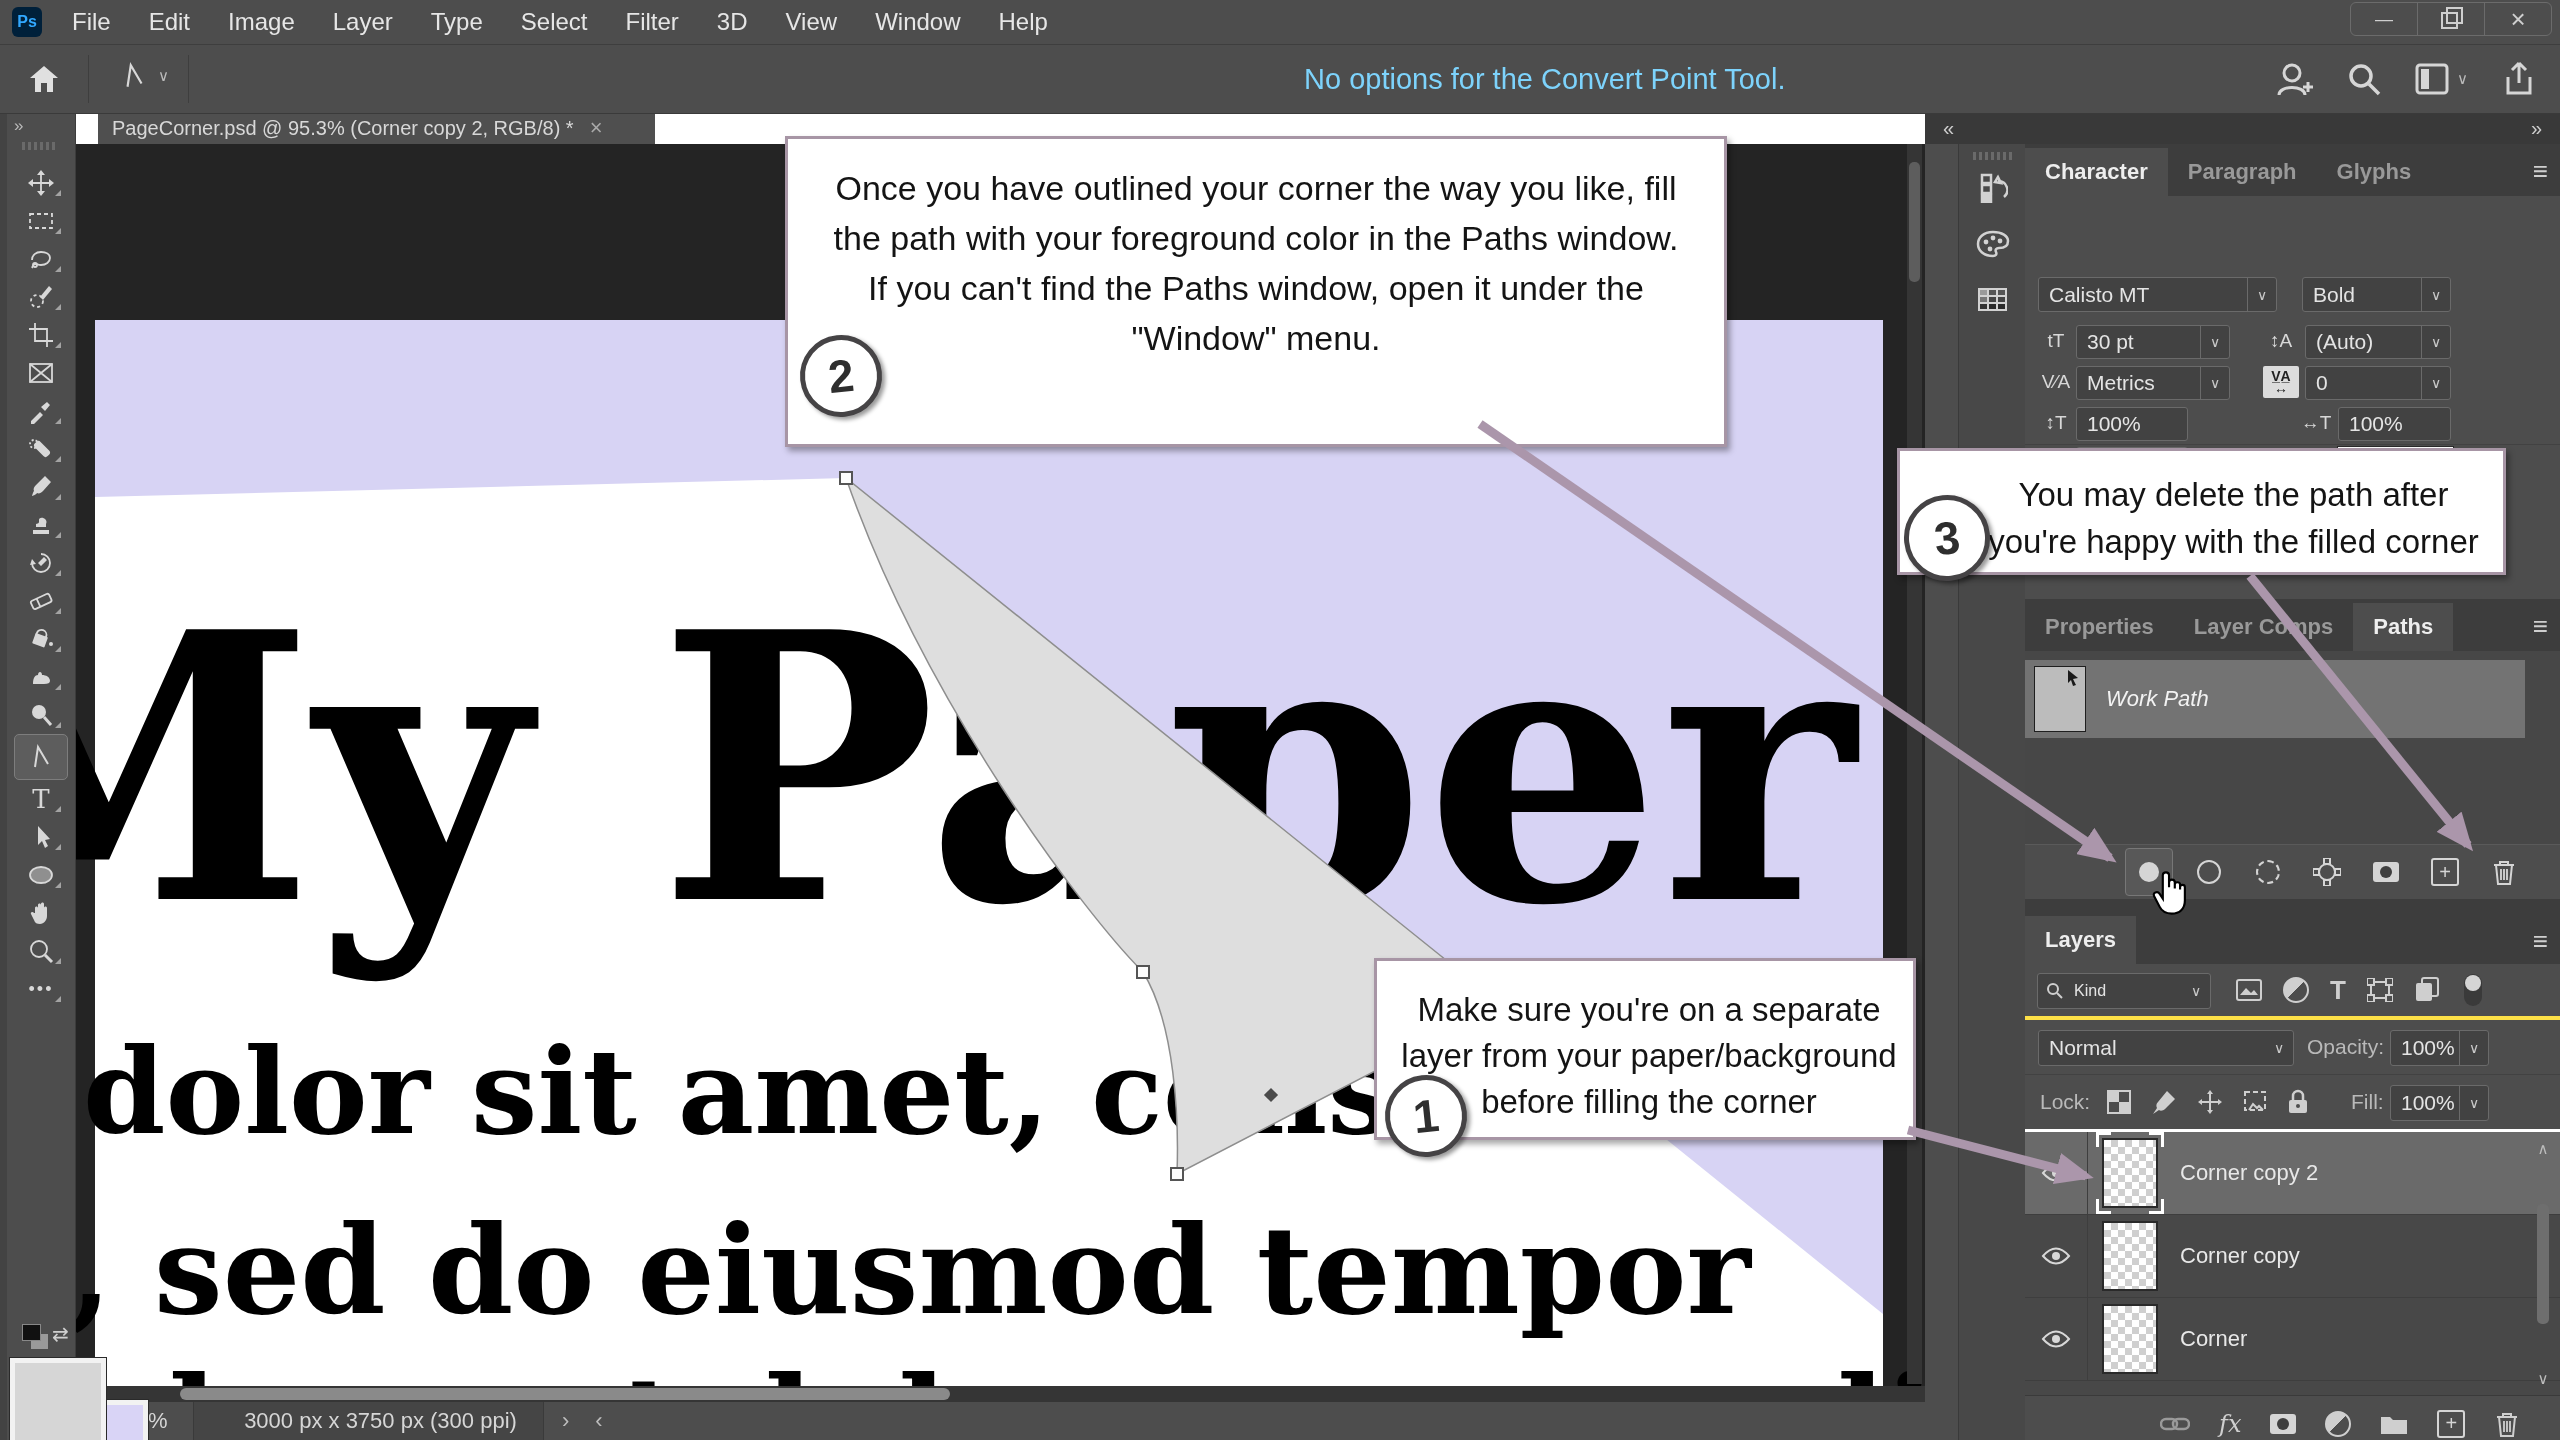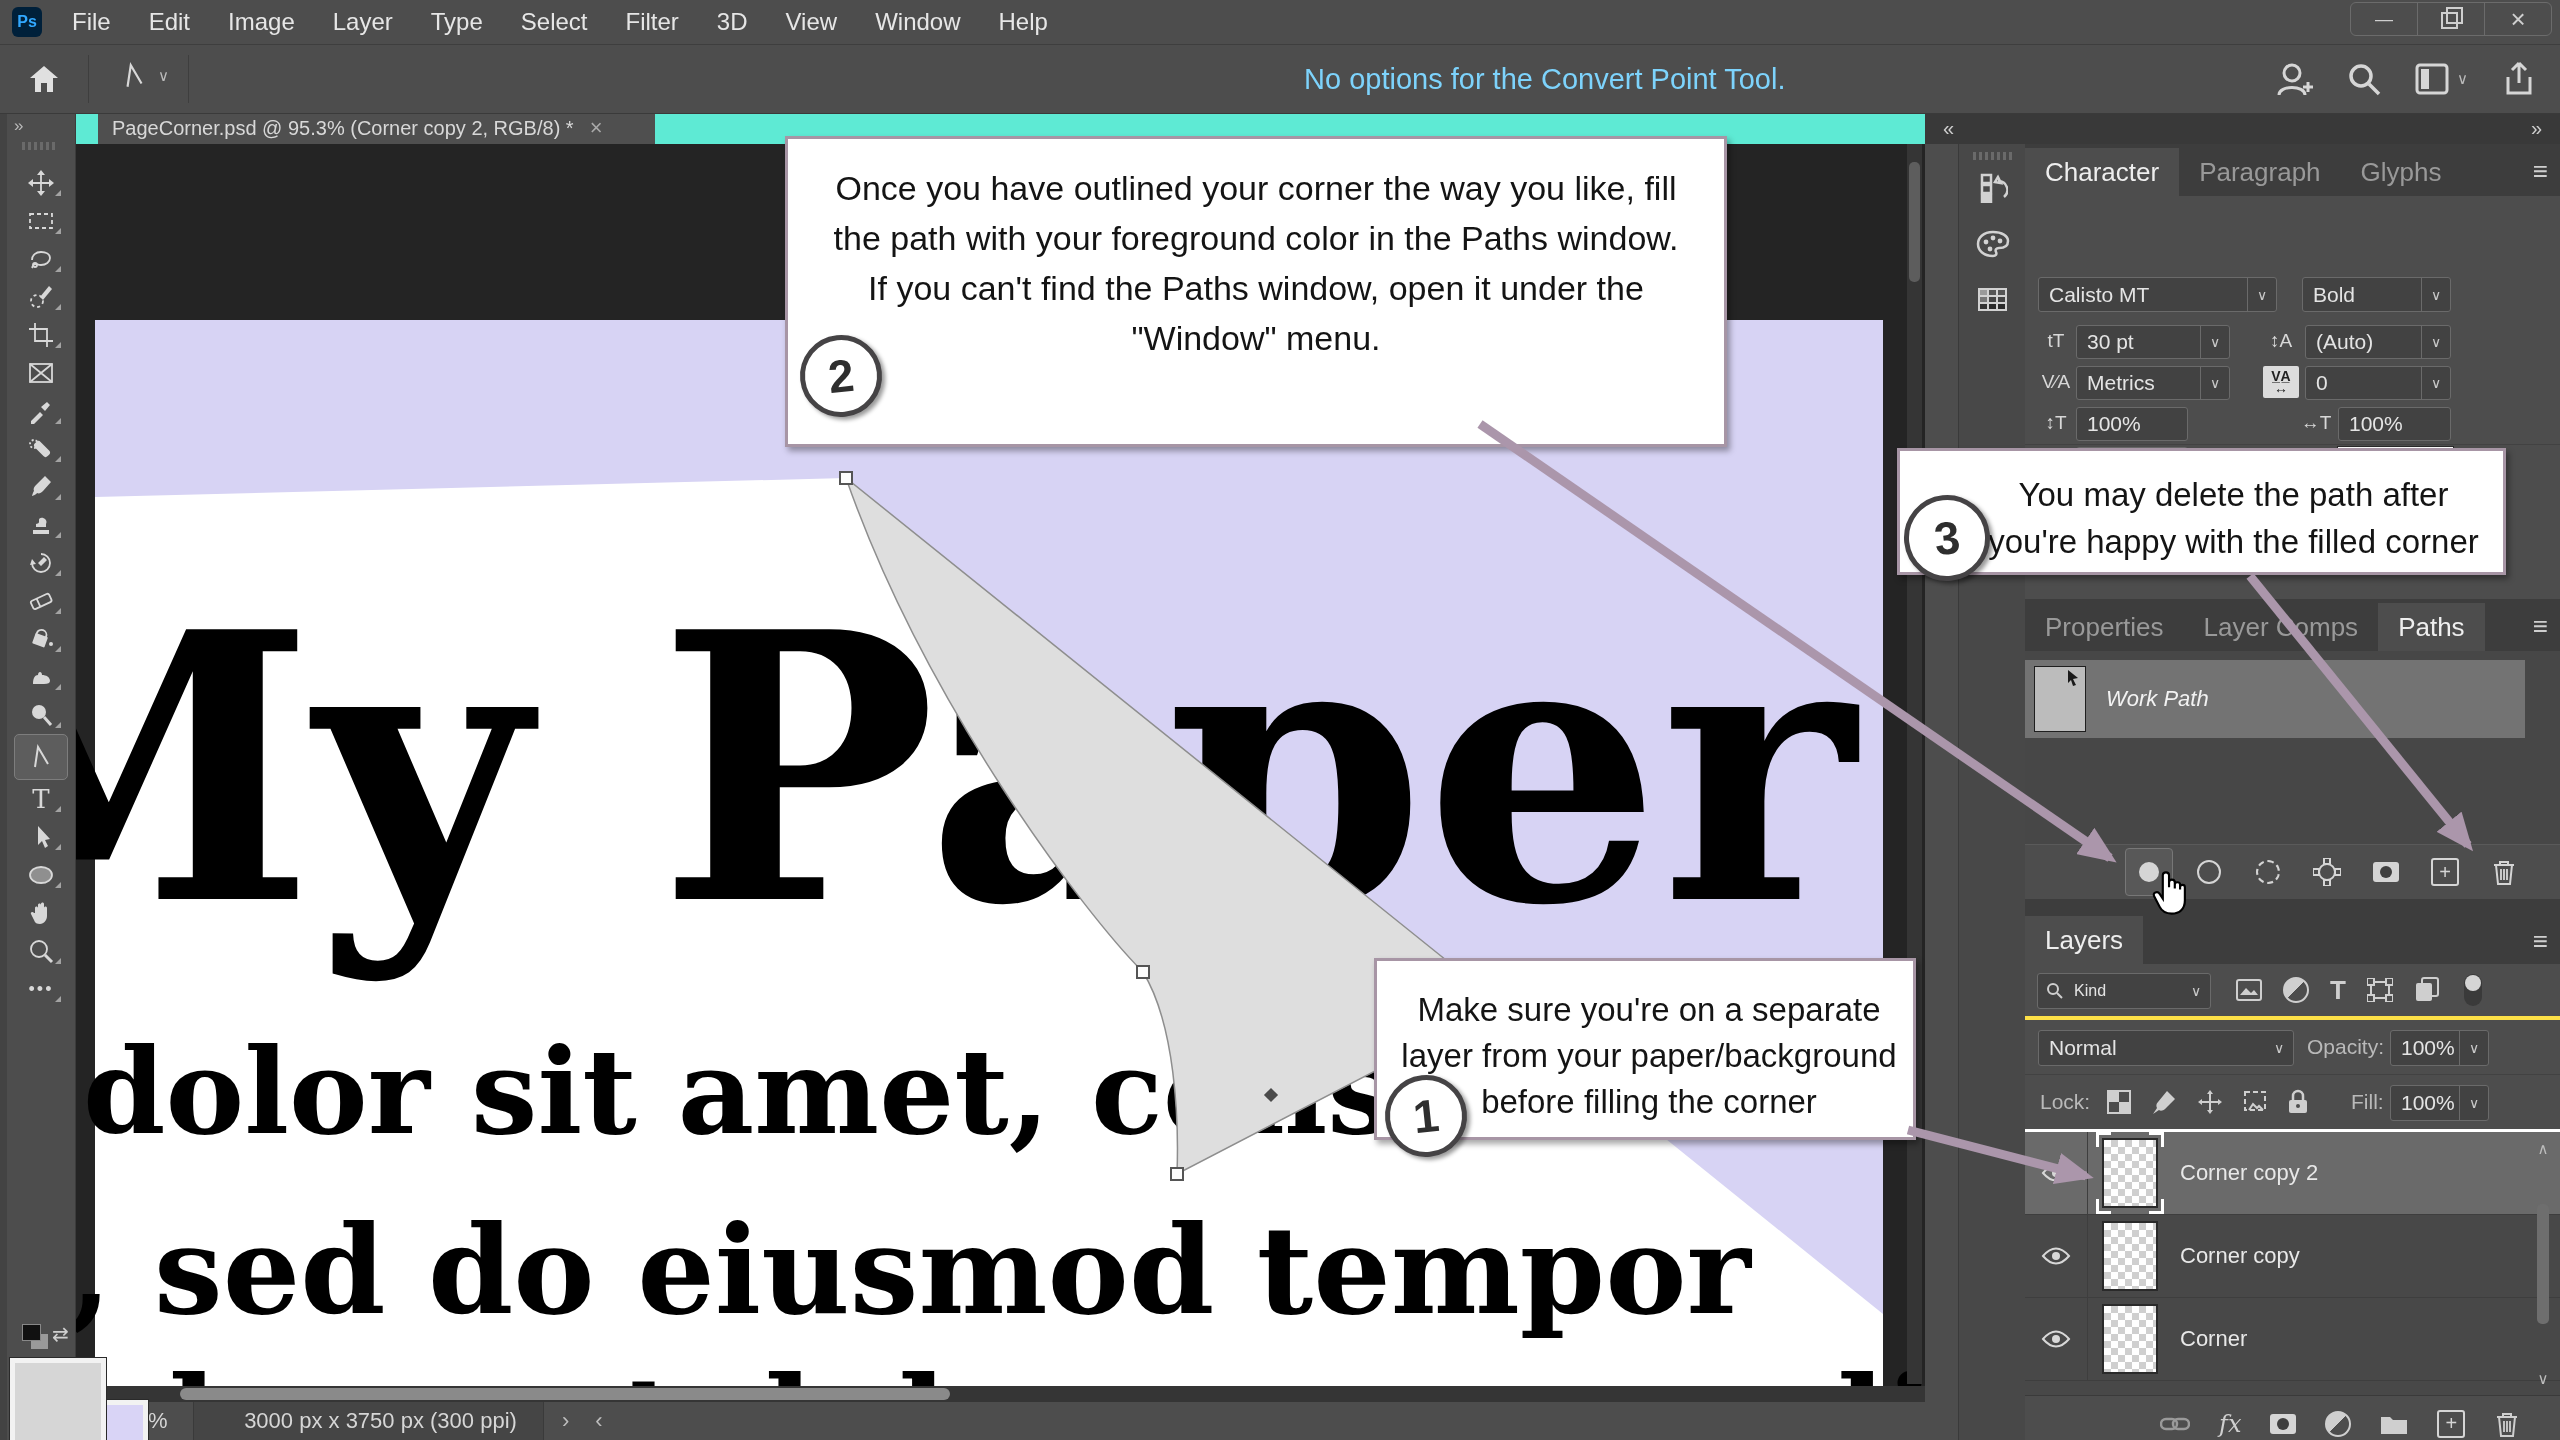--- a/index.html
+++ b/index.html
@@ -26,21 +26,21 @@
               border-top:1px solid #3e3e3e;border-bottom:1px solid #3a3a3a;z-index:29;}
   #home-btn{position:absolute;left:22px;top:14px;width:44px;height:40px;display:flex;align-items:center;justify-content:center;}
   .vsep{position:absolute;top:10px;width:1px;height:48px;background:#3e3e3e;}
   #tool-preset{position:absolute;left:120px;top:16px;display:flex;align-items:center;gap:10px;}
   #opt-msg{position:absolute;left:1304px;top:0;height:68px;display:flex;align-items:center;
            font-size:29px;color:#7dd3fc;}
   #opt-right{position:absolute;right:24px;top:0;height:68px;display:flex;align-items:center;gap:34px;}
   .opt-ico{color:#d6d6d6;}
 
   
-  #tabbar{position:absolute;left:75px;top:112px;width:1850px;height:32px;background:#5eead4;z-index:20;}
+  #tabbar{position:absolute;left:75px;top:112px;width:1850px;height:32px;background:#ffffff;z-index:20;}
   #doctab{position:absolute;left:23px;top:0;width:557px;height:32px;background:#4f4f4f;
           display:flex;align-items:center;font-size:20px;color:#d8d8d8;}
   #doctab .title{margin-left:14px;white-space:nowrap;}
   #doctab .close{margin-left:16px;color:#a9a9a9;font-size:22px;}
   #dockheader{position:absolute;left:1925px;top:112px;width:635px;height:32px;background:#393939;z-index:20;
               display:flex;align-items:center;justify-content:space-between;color:#cfcfcf;font-size:20px;}
   #dockheader span{padding:0 18px;}
 
   
   #toolbar{position:absolute;left:0;top:112px;width:75px;height:1328px;background:#4d4d4d;z-index:25;
@@ -91,21 +91,21 @@
   #status-arrows{display:flex;gap:26px;margin-left:18px;color:#bdbdbd;}
 
   
   #icondock{position:absolute;left:1958px;top:144px;width:67px;height:1296px;background:#484848;z-index:20;
             border-left:1px solid #3a3a3a;}
   #icondock .grip{margin:8px auto 0;width:40px;height:8px;
       background:repeating-linear-gradient(90deg,#6a6a6a 0 3px,transparent 3px 6px);}
   .dockico{width:67px;height:56px;display:flex;align-items:center;justify-content:center;color:#d2d2d2;}
   #panels{position:absolute;left:2025px;top:144px;width:535px;height:1296px;background:#4d4d4d;z-index:20;}
   .tabrow{height:52px;background:#3d3d3d;display:flex;align-items:flex-end;position:relative;}
-  .ptab{height:48px;display:flex;align-items:center;padding:0 20px;font-size:26px;font-weight:normal;color:#999;}
+  .ptab{height:48px;display:flex;align-items:center;padding:0 20px;font-size:22px;font-weight:bold;color:#999;}
   .ptab.active{background:#4d4d4d;color:#eee;}
   .panelmenu{position:absolute;right:12px;top:12px;color:#cfcfcf;font-size:26px;}
 
   
   #char-content{position:relative;height:248px;background:#4d4d4d;font-size:21px;}
   .field{position:absolute;background:#424242;border:1px solid #6a6a6a;border-radius:3px;
          display:flex;align-items:center;color:#e4e4e4;}
   .field .val{padding-left:10px;flex:1;white-space:nowrap;overflow:hidden;}
   .field .dd{width:28px;align-self:stretch;border-left:1px solid #6a6a6a;display:flex;align-items:center;justify-content:center;color:#c9c9c9;font-size:14px;}
   .ch-ico{position:absolute;color:#d8d8d8;font-size:19px;display:flex;align-items:center;justify-content:center;}

